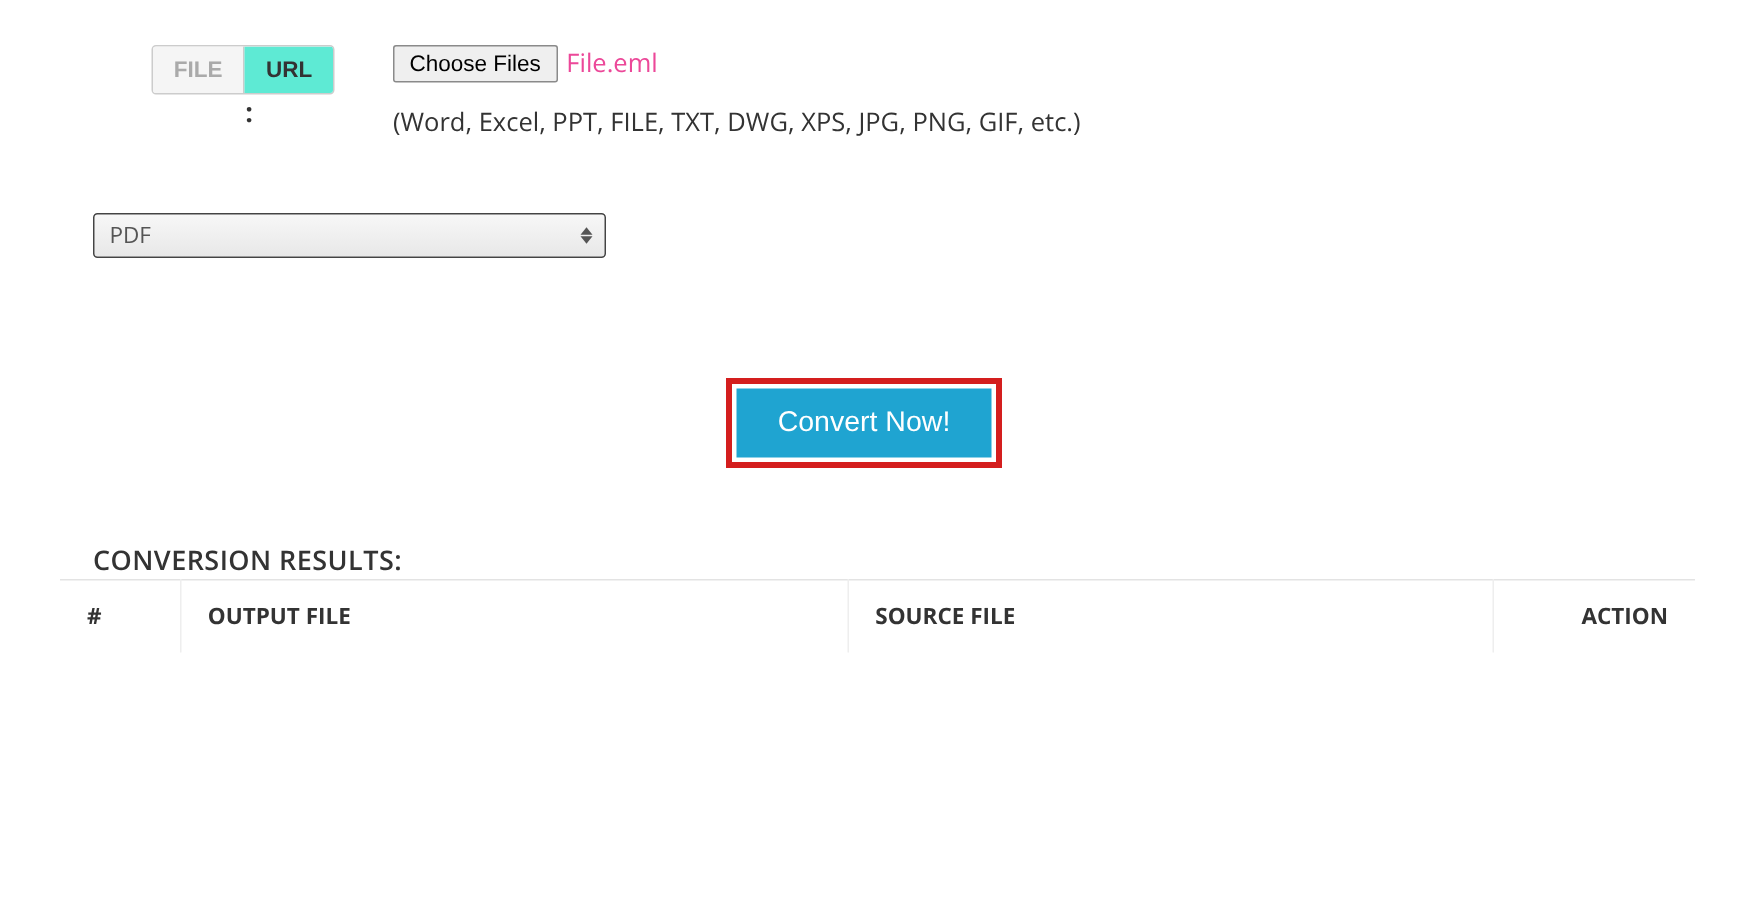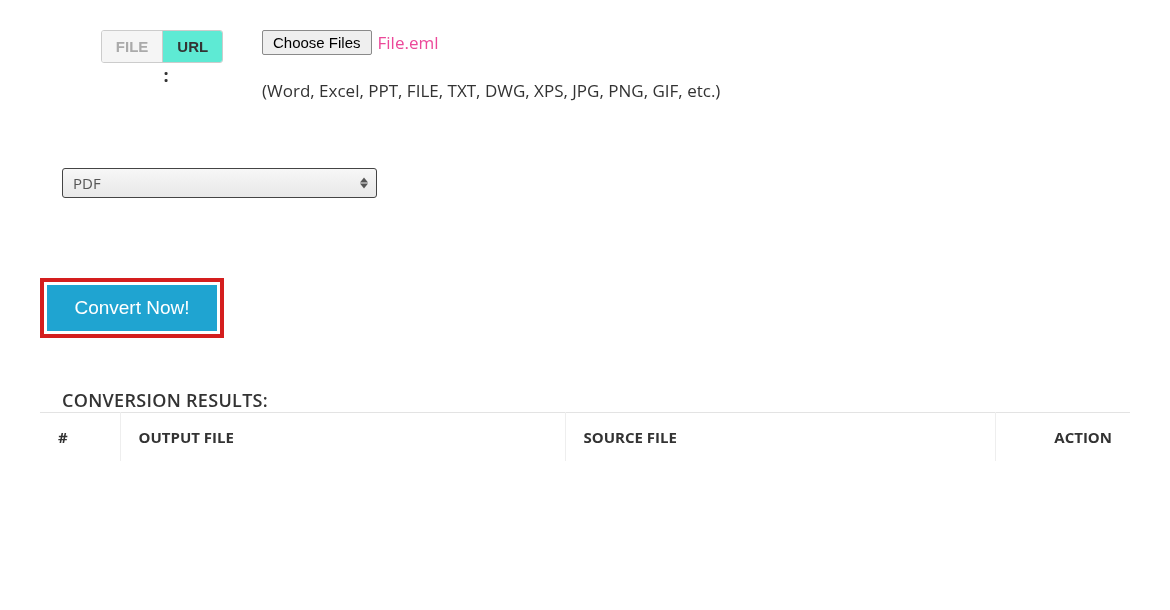--- a/index.html
+++ b/index.html
@@ -30,46 +30,45 @@
   padding: 7px 14px;
   background: #5eead4;
   border: none;
   cursor: pointer;
   color: #333;
 }
 .toggle-btn.active { background: #f5f5f5; color: #aaa; }
 .toggle-sep { width: 1px; background: #ccc; }
 .colon { font-size: 18px; font-weight: 700; margin-left: 8px; }
 
-.file-line { display: flex; align-items: center; margin-bottom: 24px; }
+.file-line { display: flex; margin-bottom: 14px; }
 .choose-btn {
   font-family: Arial, sans-serif;
   font-size: 15px;
   padding: 3px 10px;
   background: #efefef;
   border: 1px solid #8a8a8a;
   border-radius: 2px;
   cursor: pointer;
 }
 .file-name { font-size: 17px; color: #ec4899; margin-left: 6px; }
 .hint { font-size: 17px; color: #333; }
 
 .tf-label { font-size: 18px; font-weight: 600; color: #333; }
 .select-wrap {
   position: relative;
-  width: 315px;
+  width: 342px;
   height: 30px;
   border: 1px solid #444;
   border-radius: 3px;
   background: linear-gradient(#f7f7f7, #e8e8e8);
   display: flex;
   align-items: center;
   padding: 0 28px 0 10px;
   cursor: pointer;
-  margin-top: 16px;
 }
 .select-text { font-size: 15px; color: #555; }
 .chev-stack {
   position: absolute;
   right: 8px;
   top: 50%;
   transform: translateY(-50%);
   display: flex;
   flex-direction: column;
   align-items: center;
@@ -81,21 +80,21 @@
   border-right: 4px solid transparent;
   border-bottom: 5px solid #555;
 }
 .tri-down {
   width: 0; height: 0;
   border-left: 4px solid transparent;
   border-right: 4px solid transparent;
   border-top: 5px solid #555;
 }
 
-.convert-wrap { display: flex; justify-content: flex-start; padding-right: 18px; margin-top: 80px; margin-bottom: 50px; }
+.convert-wrap { display: flex; justify-content: center; padding-right: 18px; margin-top: 80px; margin-bottom: 50px; }
 .convert-outline { border: 4px solid #d41e1e; padding: 3px; }
 .convert-btn {
   background: #1fa4d1;
   color: #fff;
   font-size: 19px;
   font-weight: 500;
   border: none;
   padding: 12px 24px;
   min-width: 170px;
   cursor: pointer;

